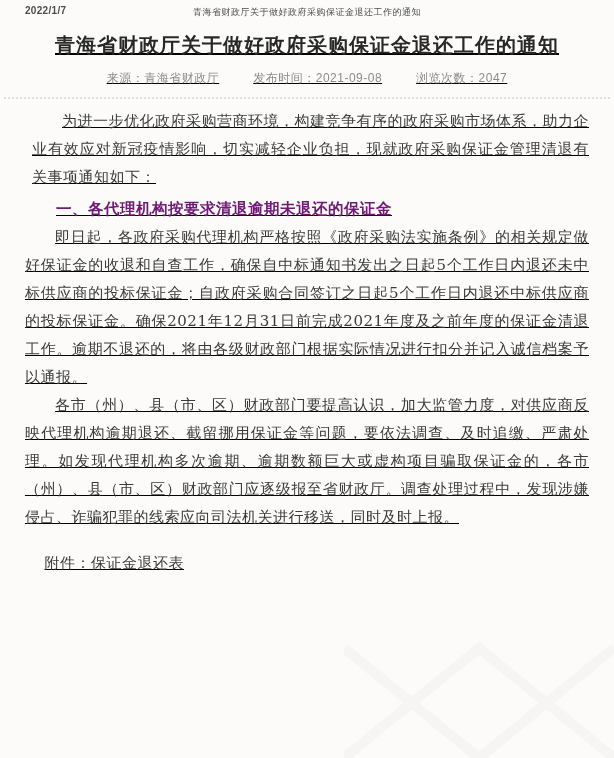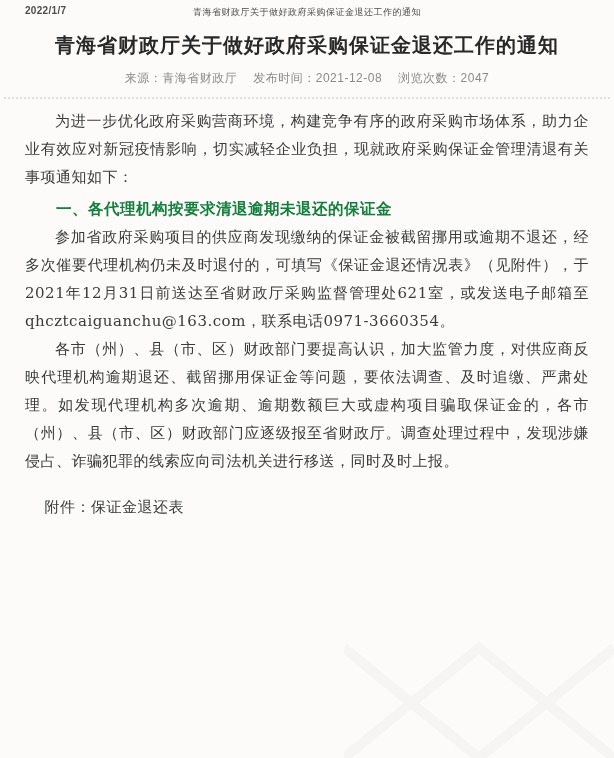--- a/index.html
+++ b/index.html
@@ -11,20 +11,21 @@
     background: #fcfbfa;
     overflow: hidden;
     font-family: "Liberation Sans", sans-serif;
   }
   .page {
     position: relative;
     width: 614px;
     height: 758px;
     background: #fcfbfa;
     overflow: hidden;
+    text-decoration: underline;
   }
   
   .print-header {
     position: relative;
     height: 18px;
     padding-top: 5px;
   }
   .print-date {
     position: absolute;
     left: 25px;
@@ -52,21 +53,21 @@
     font-weight: bold;
     color: #282828;
     letter-spacing: 1px;
     line-height: 28px;
   }
   
   .meta {
     margin-top: 11px;
     display: flex;
     justify-content: center;
-    gap: 16px;
+    gap: 34px;
     font-size: 12px;
     color: #8b8b8b;
     letter-spacing: 0.5px;
   }
   .separator {
     margin: 10px 4px 0;
     border: none;
     border-top: 2px dotted #e2dfdb;
     height: 0;
   }
@@ -82,27 +83,28 @@
   }
   .content p {
     margin: 0;
     text-indent: 2em;
   }
   .content p.salutation {
     text-indent: 0;
   }
   .content p.intro {
     margin-top: 4px;
+    margin-left: 7px;
   }
   .content h2 {
     margin: 4px 0 0;
     font-family: "Liberation Sans", sans-serif;
     font-size: 15.5px;
     font-weight: bold;
-    color: #15803d;
+    color: #701a75;
     line-height: 28px;
     text-indent: 2em;
     letter-spacing: 0.5px;
     text-align: left;
   }
   .content p.attachment {
     margin-top: 18px;
     text-indent: 1.3em;
   }
   
@@ -123,33 +125,33 @@
 
   <header class="print-header">
     <span class="print-date">2022/1/7</span>
     <span class="print-title">青海省财政厅关于做好政府采购保证金退还工作的通知</span>
   </header>
 
   <h1 class="article-title">青海省财政厅关于做好政府采购保证金退还工作的通知</h1>
 
   <div class="meta">
     <span>来源：青海省财政厅</span>
-    <span>发布时间：2021-12-08</span>
+    <span>发布时间：2021-09-08</span>
     <span>浏览次数：2047</span>
   </div>
 
   <hr class="separator">
 
   <main class="content">
 
     <p class="intro">为进一步优化政府采购营商环境，构建竞争有序的政府采购市场体系，助力企业有效应对新冠疫情影响，切实减轻企业负担，现就政府采购保证金管理清退有关事项通知如下：</p>
 
     <h2>一、各代理机构按要求清退逾期未退还的保证金</h2>
+    <p>即日起，各政府采购代理机构严格按照《政府采购法实施条例》的相关规定做好保证金的收退和自查工作，确保自中标通知书发出之日起5个工作日内退还未中标供应商的投标保证金；自政府采购合同签订之日起5个工作日内退还中标供应商的投标保证金。确保2021年12月31日前完成2021年度及之前年度的保证金清退工作。逾期不退还的，将由各级财政部门根据实际情况进行扣分并记入诚信档案予以通报。</p>
 
-    <p>参加省政府采购项目的供应商发现缴纳的保证金被截留挪用或逾期不退还，经多次催要代理机构仍未及时退付的，可填写《保证金退还情况表》（见附件），于2021年12月31日前送达至省财政厅采购监督管理处621室，或发送电子邮箱至qhcztcaiguanchu@163.com，联系电话0971-3660354。</p>
 
     <p>各市（州）、县（市、区）财政部门要提高认识，加大监管力度，对供应商反映代理机构逾期退还、截留挪用保证金等问题，要依法调查、及时追缴、严肃处理。如发现代理机构多次逾期、逾期数额巨大或虚构项目骗取保证金的，各市（州）、县（市、区）财政部门应逐级报至省财政厅。调查处理过程中，发现涉嫌侵占、诈骗犯罪的线索应向司法机关进行移送，同时及时上报。</p>
 
     <p class="attachment">附件：保证金退还表</p>
   </main>
 
   <svg class="watermark" viewBox="0 0 270 120" xmlns="http://www.w3.org/2000/svg">
     <path d="M0 120 L135 10 L270 120 M0 10 L135 120 L270 10" fill="none" stroke="#9a8f80" stroke-width="10"></path>
   </svg>
 

